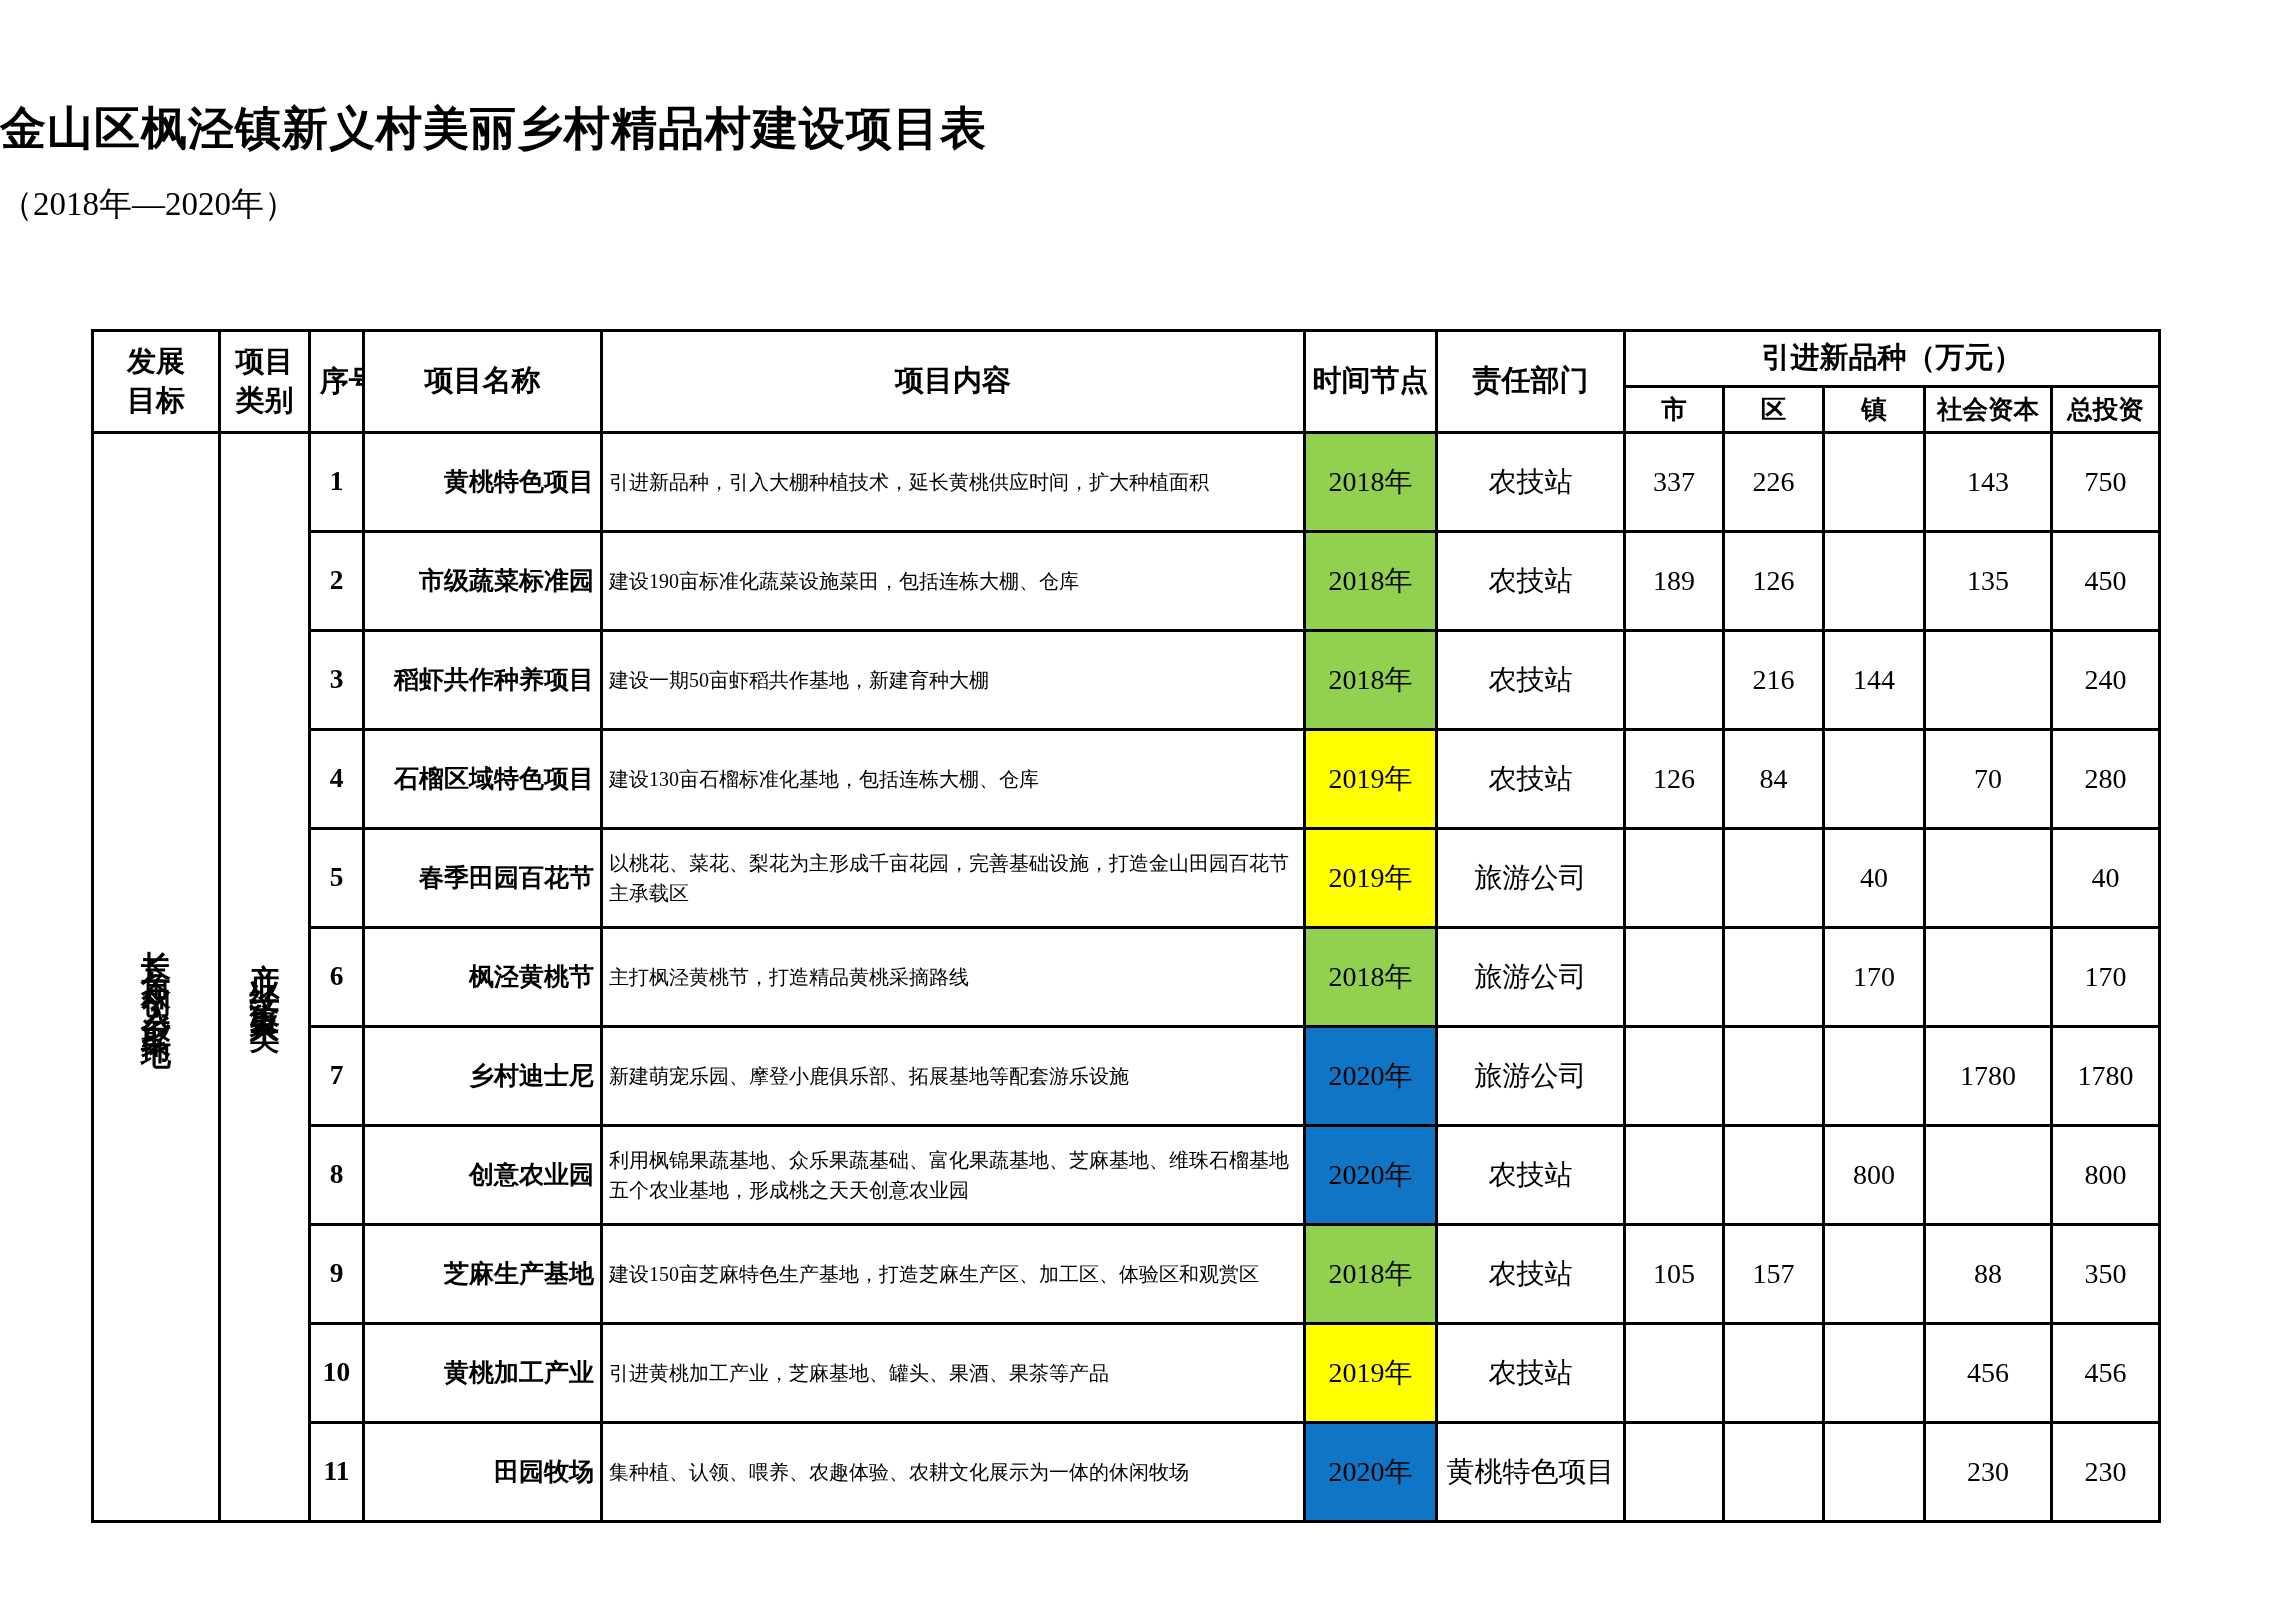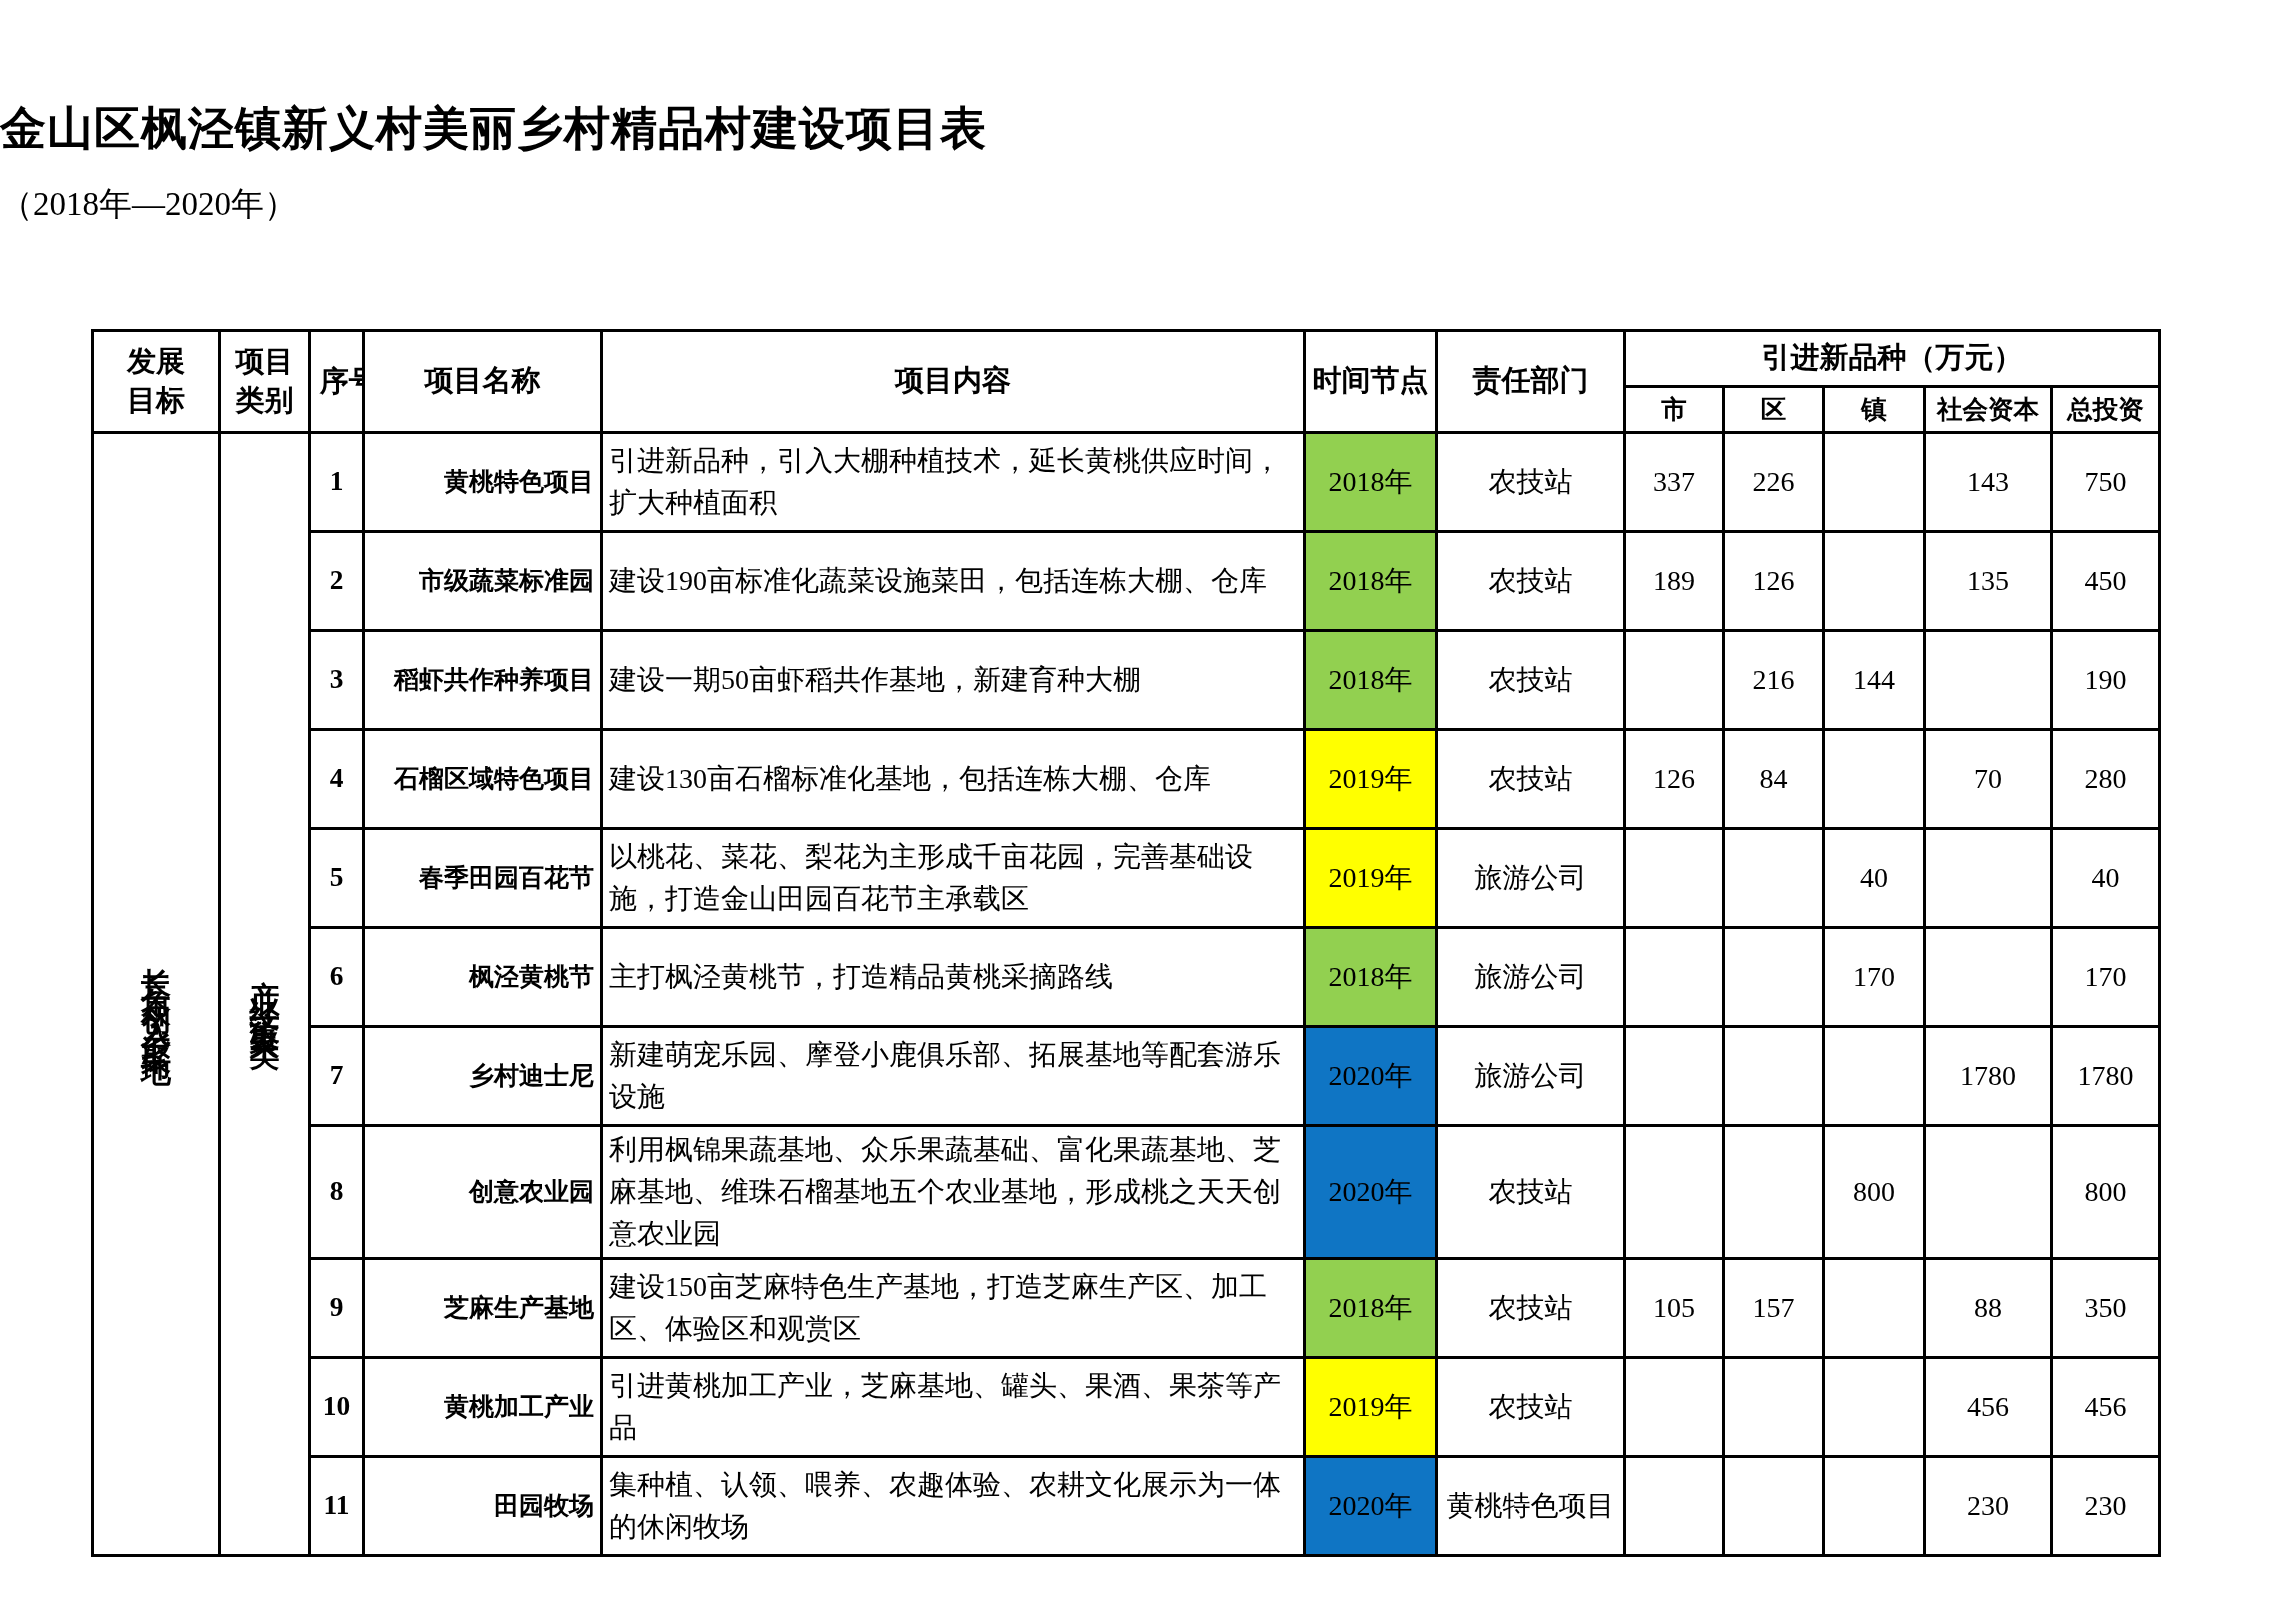--- a/index.html
+++ b/index.html
@@ -60,21 +60,21 @@
     font-weight: bold;
   }
   .c-name {
     text-align: right;
     font-family: Liberation Serif, serif;
     font-weight: bold;
     font-size: 25px;
   }
   .c-content {
     text-align: left;
-    font-size: 28px;
+    font-size: 20px;
     line-height: 1.5;
     padding-left: 7.8px;
     padding-right: 7.8px;
   }
   .c-time, .c-dept, .c-num {
     text-align: center;
     font-size: 28px;
   }
   .v-cell {
     text-align: center;
@@ -160,21 +160,21 @@
     <tr style="height:99px">
       <td class="c-seq">3</td>
       <td class="c-name">稻虾共作种养项目</td>
       <td class="c-content">建设一期50亩虾稻共作基地，新建育种大棚</td>
       <td class="c-time" style="background: rgb(146, 208, 80);">2018年</td>
       <td class="c-dept">农技站</td>
       <td class="c-num"></td>
       <td class="c-num">216</td>
       <td class="c-num">144</td>
       <td class="c-num"></td>
-      <td class="c-num">190</td>
+      <td class="c-num">240</td>
     </tr>
     <tr style="height:99px">
       <td class="c-seq">4</td>
       <td class="c-name">石榴区域特色项目</td>
       <td class="c-content">建设130亩石榴标准化基地，包括连栋大棚、仓库</td>
       <td class="c-time" style="background: rgb(255, 255, 0);">2019年</td>
       <td class="c-dept">农技站</td>
       <td class="c-num">126</td>
       <td class="c-num">84</td>
       <td class="c-num"></td>

